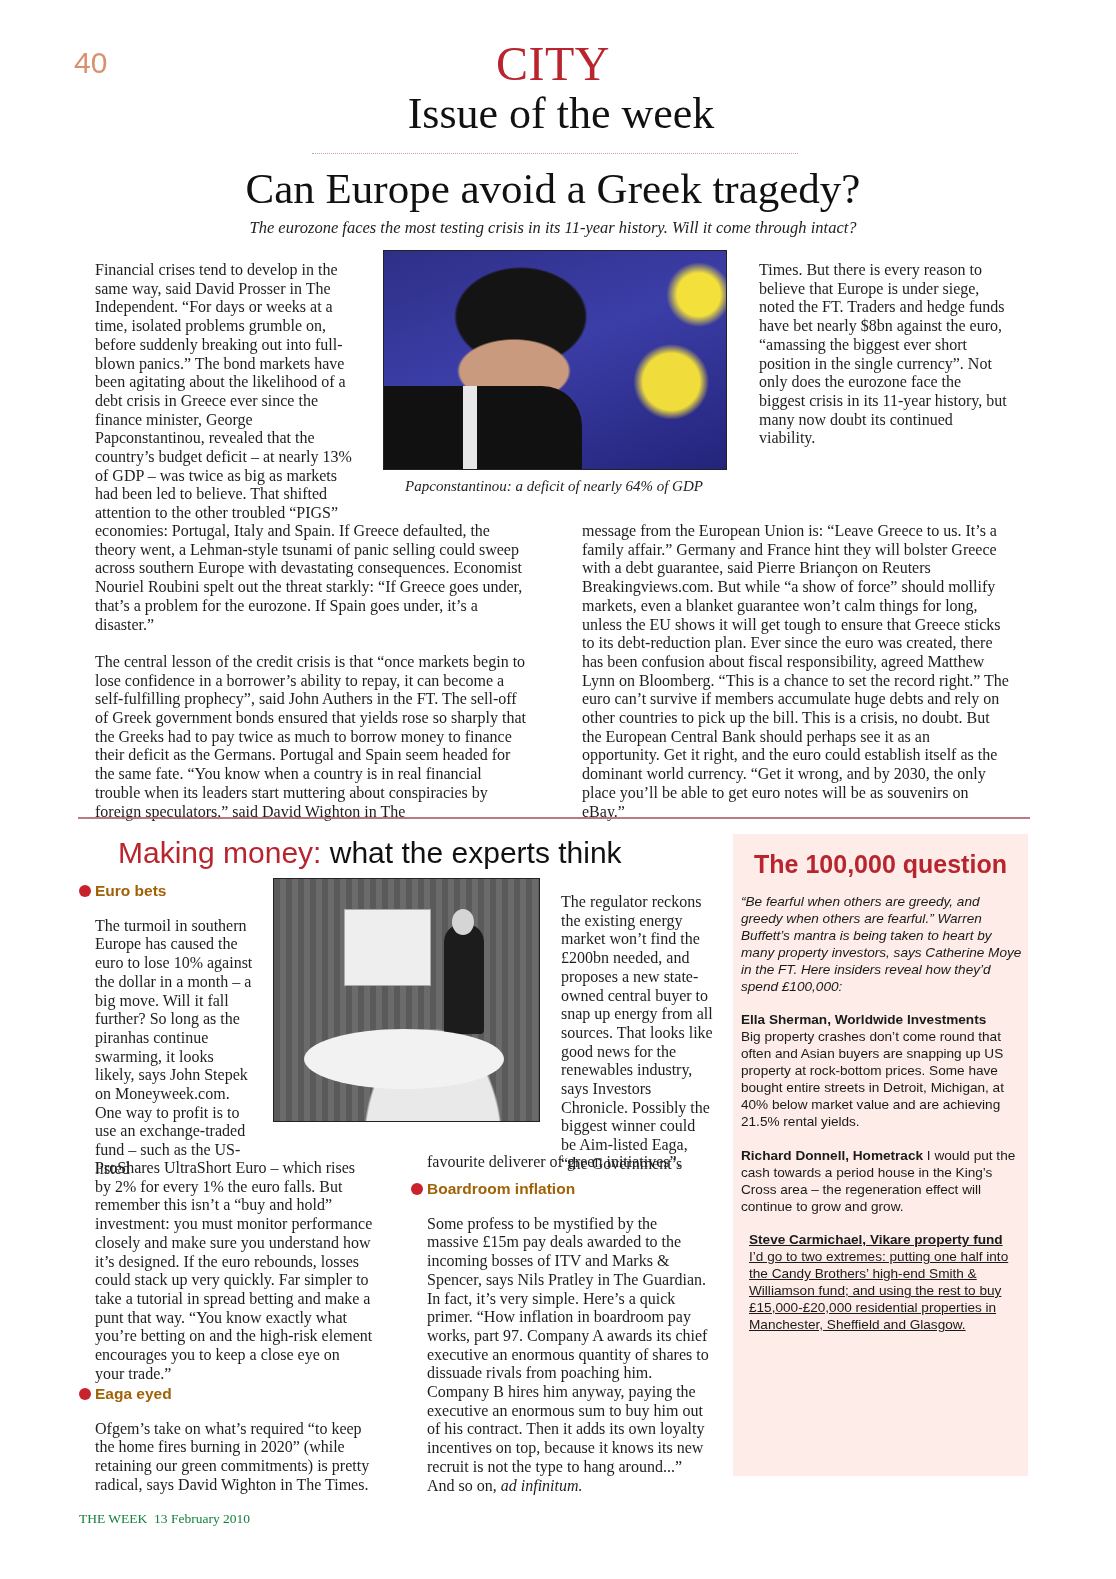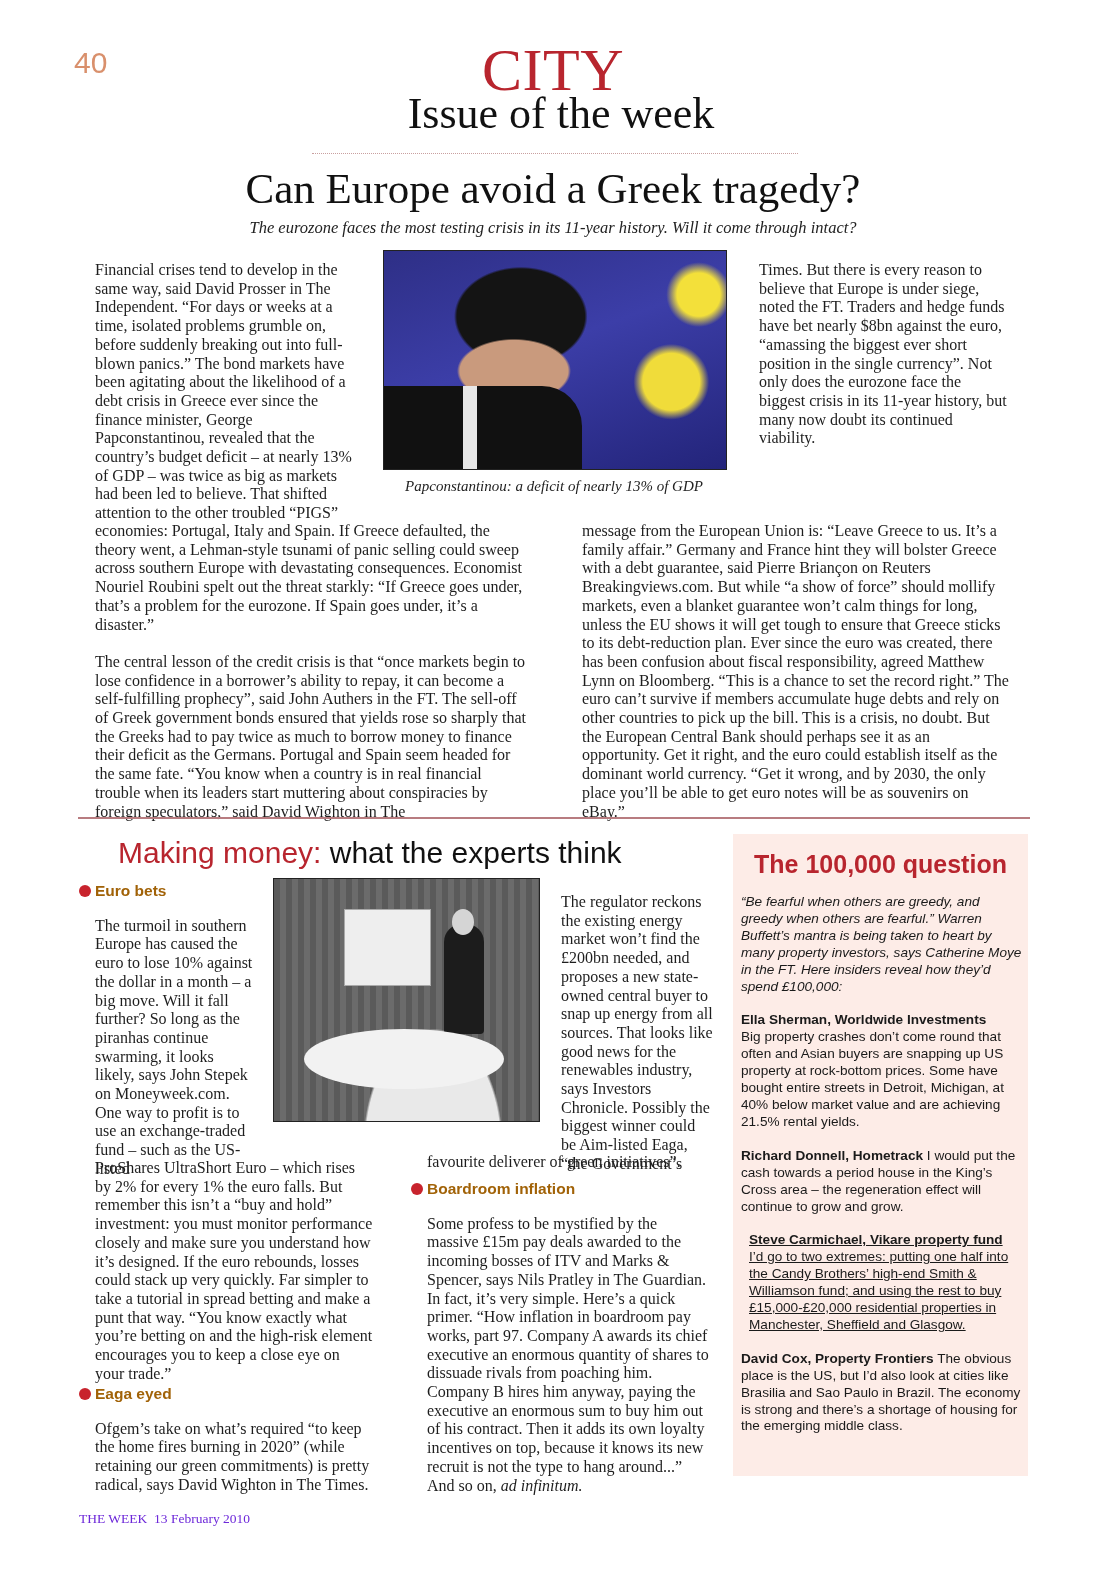--- a/index.html
+++ b/index.html
@@ -1,20 +1,20 @@
 <!DOCTYPE html>
 <html><head>
 <meta charset="utf-8">
 <style>
   html, body { margin:0; padding:0; background:#ffffff; }
   body { width:1116px; height:1579px; position:relative; overflow:hidden;
          font-family:"Liberation Serif","DejaVu Serif",serif; color:#1a1a1a; }
   .abs { position:absolute; }
   .pagenum { left:74px; top:46px; font-family:"Liberation Sans",sans-serif; font-size:30px; color:#d9906c; }
-  .section { left:0; width:1106px; top:36px; text-align:center; font-size:60px; color:#b8252e; letter-spacing:0.5px; }
+  .section { left:0; width:1106px; top:36px; text-align:center; font-size:48px; color:#b8252e; letter-spacing:0.5px; }
   .kicker { left:0; width:1106px; top:88px; text-align:center; font-size:44px; color:#111;padding-left:8px; }
   .dotrule { left:312px; width:486px; top:153px; border-top:1px dotted #c9a0a0; }
   .headline { left:0; width:1106px; top:164px; text-align:center; font-size:43px; color:#111; }
   .standfirst { left:0; width:1106px; top:218px; text-align:center; font-size:16.5px; font-style:italic; color:#222; }
   .body { font-size:16px; line-height:18.7px; color:#1e1e1e; }
   .body p { margin:16px; }
   .photo1 { left:383px; top:250px; width:342px; height:218px; border:1px solid #222;
             background: radial-gradient(ellipse at 38% 55%, #c99a7d 0 18%, transparent 19%),
                         radial-gradient(ellipse at 40% 30%, #141414 0 22%, transparent 23%),
                         radial-gradient(circle at 92% 20%, #f3e03a 0 6%, transparent 9%),
@@ -32,40 +32,40 @@
             background: radial-gradient(ellipse at 60% 110%, #e9e9e9 0 30%, transparent 31%),
                         repeating-linear-gradient(90deg,#5a5a5a 0 6px,#6b6b6b 6px 12px); }
   .photo2 .board { position:absolute; left:70px; top:30px; width:85px; height:75px; background:#eee; border:1px solid #aaa; }
   .photo2 .man { position:absolute; left:170px; top:45px; width:40px; height:110px; background:#1c1c1c; border-radius:18px 18px 4px 4px; }
   .photo2 .head { position:absolute; left:178px; top:30px; width:22px; height:26px; background:#d5d5d5; border-radius:50%; }
   .photo2 .table { position:absolute; left:30px; top:150px; width:200px; height:60px; background:#f2f2f2; border-radius:50%; }
   .qbox { left:733px; top:834px; width:295px; height:642px; background:#fdece7; }
   .qtitle { left:733px; top:850px; width:295px; text-align:center; font-family:"Liberation Sans",sans-serif; font-weight:bold; font-size:25px; color:#b8252e; }
   .qbody { left:741px; width:282px; font-family:"Liberation Sans",sans-serif; font-size:13.6px; line-height:16.9px; color:#1a1a1a; }
   .qbody b { font-weight:bold; }
-  .footer { left:79px; top:1511px; font-size:13.5px; color:#6d28d9; }
+  .footer { left:79px; top:1511px; font-size:13.5px; color:#15803d; }
 </style>
 </head>
 <body>
 
 <div class="abs pagenum">40</div>
 <div class="abs section">CITY</div>
 <div class="abs kicker">Issue of the week</div>
 <div class="abs dotrule"></div>
 <h1 class="abs headline" style="margin:0;font-weight:normal;">Can Europe avoid a Greek tragedy?</h1>
 <div class="abs standfirst">The eurozone faces the most testing crisis in its 11-year history. Will it come through intact?</div>
 
 <div class="abs body" style="left:79px;top:245px;width:290px;">
   <p>Financial crises tend to develop in the same way, said David Prosser in The Independent. “For days or weeks at a time, isolated problems grumble on, before suddenly breaking out into full-blown panics.” The bond markets have been agitating about the likelihood of a debt crisis in Greece ever since the finance minister, George Papconstantinou, revealed that the country’s budget deficit – at nearly 13% of GDP – was twice as big as markets had been led to believe. That shifted attention to the other troubled “PIGS”</p>
 </div>
 
 <div class="abs photo1">
   <div class="suit"></div>
 </div>
-<div class="abs caption1">Papconstantinou: a deficit of nearly 13% of GDP</div>
+<div class="abs caption1">Papconstantinou: a deficit of nearly 64% of GDP</div>
 
 <div class="abs body" style="left:743px;top:245px;width:280px;">
   <p>Times. But there is every reason to believe that Europe is under siege, noted the FT. Traders and hedge funds have bet nearly $8bn against the euro, “amassing the biggest ever short position in the single currency”. Not only does the eurozone face the biggest crisis in its 11-year history, but many now doubt its continued viability.</p>
 </div>
 
 <div class="abs body" style="left:79px;top:506px;width:468px;">
   <p>economies: Portugal, Italy and Spain. If Greece defaulted, the theory went, a Lehman-style tsunami of panic selling could sweep across southern Europe with devastating consequences. Economist Nouriel Roubini spelt out the threat starkly: “If Greece goes under, that’s a problem for the eurozone. If Spain goes under, it’s a disaster.”</p>
   <p style="margin-top:18.7px;">The central lesson of the credit crisis is that “once markets begin to lose confidence in a borrower’s ability to repay, it can become a self-fulfilling prophecy”, said John Authers in the FT. The sell-off of Greek government bonds ensured that yields rose so sharply that the Greeks had to pay twice as much to borrow money to finance their deficit as the Germans. Portugal and Spain seem headed for the same fate. “You know when a country is in real financial trouble when its leaders start muttering about conspiracies by foreign speculators,” said David Wighton in The</p>
 </div>
 
@@ -111,16 +111,15 @@
   <p><span>Some profess to be mystified by the massive £15m pay deals awarded to the incoming bosses of ITV and Marks &amp; Spencer, says Nils Pratley in The Guardian. In fact, it’s very simple. Here’s a quick primer. “How inflation in boardroom pay works, part 97. Company A awards its chief executive an enormous quantity of shares to dissuade rivals from poaching him. Company B hires him anyway, paying the executive an enormous sum to buy him out of his contract. Then it adds its own loyalty incentives on top, because it knows its new recruit is not the type to hang around...” And so on, </span><i>ad infinitum.</i></p>
 </div>
 
 <div class="abs qbox"></div>
 <div class="abs qtitle">The 100,000 question</div>
 <div class="abs qbody" style="top:894px;">
   <p style="margin:0;font-style:italic;">“Be fearful when others are greedy, and greedy when others are fearful.” Warren Buffett’s mantra is being taken to heart by many property investors, says Catherine Moye in the FT. Here insiders reveal how they’d spend £100,000:</p>
   <p style="margin:17px 0 0;"><b>Ella Sherman, Worldwide Investments</b><br><span>Big property crashes don’t come round that often and Asian buyers are snapping up US property at rock-bottom prices. Some have bought entire streets in Detroit, Michigan, at 40% below market value and are achieving 21.5% rental yields.</span></p>
   <p style="margin:17px 0 0;"><b>Richard Donnell, Hometrack</b><span> I would put the cash towards a period house in the King’s Cross area – the regeneration effect will continue to grow and grow.</span></p>
   <p style="margin:17px 8px 0;text-decoration:underline;"><b>Steve Carmichael, Vikare property fund</b><br><span>I’d go to two extremes: putting one half into the Candy Brothers’ high-end Smith &amp; Williamson fund; and using the rest to buy £15,000-£20,000 residential properties in Manchester, Sheffield and Glasgow.</span></p>
-  <p style="margin:17px 0 0;"><b>David Cox, Property Frontiers</b><span> The obvious place is the US, but I’d also look at cities like Brasilia and Sao Paulo in Brazil. The economy is strong and there’s a shortage of housing for the emerging middle class.</span></p>
 </div>
 
 <div class="abs footer" style="white-space:pre;">THE WEEK  13 February 2010</div>
 
 </body></html>

